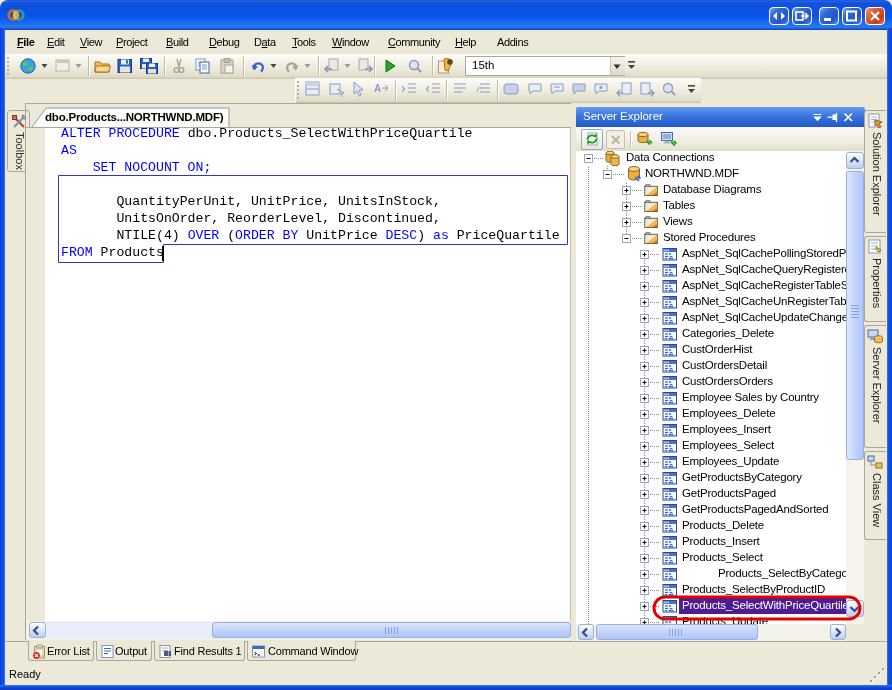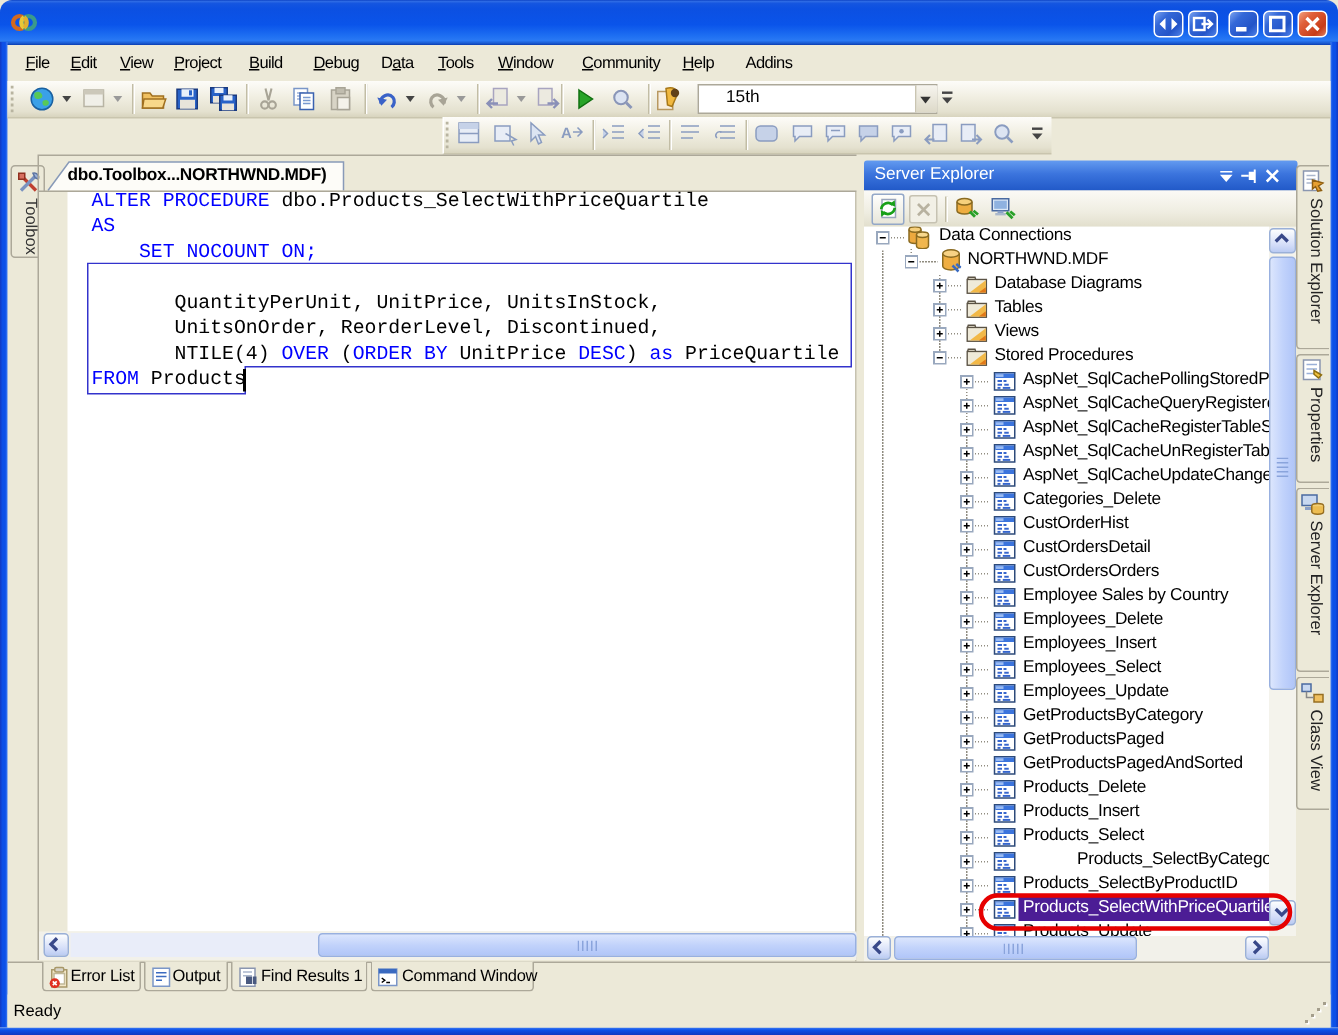--- a/index.html
+++ b/index.html
@@ -35,21 +35,21 @@
         <rect x="4" y="10" width="7" height="3" fill="#fff"></rect>
       </svg></div>
 <div class="abs" style="left:842px;top:7px;width:20px;height:18px;border-radius:4px;
 border:1px solid #fff;background:linear-gradient(135deg,#7aa2ef 0%,#3468d8 30%,#2354c8 70%,#4f82e8 100%);box-sizing:border-box;"><svg width="18" height="16" viewBox="0 0 18 16">
         <rect x="4" y="3.5" width="9" height="9" fill="none" stroke="#fff" stroke-width="2"></rect>
       </svg></div>
 <div class="abs" style="left:865px;top:7px;width:20px;height:18px;border-radius:4px;
 border:1px solid #fff;background:linear-gradient(135deg,#f0a080 0%,#e0603a 30%,#c83c18 75%,#e08060 100%);box-sizing:border-box;"><svg width="18" height="16" viewBox="0 0 18 16">
         <path d="M5 4 L13 12 M13 4 L5 12" stroke="#fff" stroke-width="2.2"></path>
       </svg></div>
-<div class="abs t11" style="left:17px;top:36px;letter-spacing:-0.4px;"><span style="text-decoration:underline">F</span>ile</div>
+<div class="abs t11" style="left:17px;top:36px;letter-spacing:-0.4px;font-weight:bold;"><span style="text-decoration:underline">F</span>ile</div>
 <div class="abs t11" style="left:47px;top:36px;letter-spacing:-0.4px;"><span style="text-decoration:underline">E</span>dit</div>
 <div class="abs t11" style="left:80px;top:36px;letter-spacing:-0.4px;"><span style="text-decoration:underline">V</span>iew</div>
 <div class="abs t11" style="left:116px;top:36px;letter-spacing:-0.4px;"><span style="text-decoration:underline">P</span>roject</div>
 <div class="abs t11" style="left:166px;top:36px;letter-spacing:-0.4px;"><span style="text-decoration:underline">B</span>uild</div>
 <div class="abs t11" style="left:209px;top:36px;letter-spacing:-0.4px;"><span style="text-decoration:underline">D</span>ebug</div>
 <div class="abs t11" style="left:254px;top:36px;letter-spacing:-0.4px;">D<span style="text-decoration:underline">a</span>ta</div>
 <div class="abs t11" style="left:292px;top:36px;letter-spacing:-0.4px;"><span style="text-decoration:underline">T</span>ools</div>
 <div class="abs t11" style="left:332px;top:36px;letter-spacing:-0.4px;"><span style="text-decoration:underline">W</span>indow</div>
 <div class="abs t11" style="left:388px;top:36px;letter-spacing:-0.4px;"><span style="text-decoration:underline">C</span>ommunity</div>
 <div class="abs t11" style="left:455px;top:36px;letter-spacing:-0.4px;"><span style="text-decoration:underline">H</span>elp</div>
@@ -162,21 +162,21 @@
       <circle cx="8" cy="8" r="4.5" fill="#dce4f2" stroke="#8a96b8" stroke-width="1.4"></circle>
       <line x1="11.5" y1="11.5" x2="15" y2="15" stroke="#8a96b8" stroke-width="2"></line>
     </svg>
 <div class="abs" style="left:432px;top:56px;width:1px;height:20px;background:#c2bda5;border-right:1px solid #fff;"></div>
 <svg class="abs" style="left:437px;top:57px" width="20" height="18" viewBox="0 0 20 18">
       <rect x="1.5" y="4" width="10" height="12" fill="#f8efe0" stroke="#b89860"></rect>
 <path d="M7 2 C12 0.5 15 3 14.5 6 L11 14 L8 13 Z" fill="#f0b840" stroke="#a87818"></path>
 <circle cx="13" cy="5" r="2.8" fill="#604018"></circle>
     </svg>
 <div class="abs" style="left:465px;top:56px;width:160px;height:20px;background:#fff;border:1px solid #aca899;box-sizing:border-box;"></div>
-<div class="abs" style="left:484px;top:59px;font-size:11.5px;color:#000;">15th</div>
+<div class="abs" style="left:472px;top:59px;font-size:11.5px;color:#000;">15th</div>
 <div class="abs" style="left:610px;top:57px;width:14px;height:18px;background:linear-gradient(180deg,#f6f4ee,#ddd9c8);border-left:1px solid #cac5b2;"></div>
 <svg class="abs" style="left:613px;top:64px" width="8" height="6" viewBox="0 0 8 6">
       <path d="M0.5 0.5 L7.5 0.5 L4 5Z" fill="#333"></path>
     </svg>
 <svg class="abs" style="left:627px;top:60px" width="9" height="12" viewBox="0 0 9 12">
       <rect x="1" y="1" width="7" height="1.6" fill="#444"></rect>
       <path d="M1 5 L8 5 L4.5 9Z" fill="#444"></path>
     </svg>
 <div class="abs" style="left:295px;top:78px;width:405px;height:24px;background:linear-gradient(180deg,#fdfcf9 0%,#f2f0e4 40%,#e4e1cf 85%,#d8d4be 100%);border-bottom:1px solid #c9c5ae;border-left:1px solid #fff;"></div>
 <svg class="abs" style="left:297px;top:81px" width="4" height="18">
@@ -277,21 +277,21 @@
 <rect x="1.5" y="1.5" width="4" height="4" fill="#d87060" stroke="#903020"></rect>
 <line x1="13" y1="3" x2="3" y2="13" stroke="#7a92c0" stroke-width="2.2"></line>
 <path d="M11 1.5 C13.5 1 15.5 3 14.5 5.5 L12.5 4.5 Z" fill="#9ab0d8" stroke="#5a72a0"></path>
     </svg>
 <div class="abs" style="left:12px;top:132px;width:14px;height:36px;font-size:11px;color:#333;writing-mode:vertical-rl;letter-spacing:0px;">Toolbox</div>
 <div class="abs" style="left:25px;top:103px;width:1px;height:537px;background:#aca899;"></div>
 <div class="abs" style="left:26px;top:103px;width:545px;height:1px;background:#aca899;"></div>
 <svg class="abs" style="left:31px;top:107px" width="200" height="21" viewBox="0 0 200 21">
 <path d="M1 20 L15 1 L198 1 L198 20" fill="#fdfcf8" stroke="#889ab8" stroke-width="1"></path>
 </svg>
-<div class="abs" style="left:45px;top:111px;font-size:11.5px;font-weight:bold;color:#000;letter-spacing:-0.2px;">dbo.Toolbox...NORTHWND.MDF)</div>
+<div class="abs" style="left:45px;top:111px;font-size:11.5px;font-weight:bold;color:#000;letter-spacing:-0.2px;">dbo.Products...NORTHWND.MDF)</div>
 <div class="abs" style="left:26px;top:127px;width:545px;height:1px;background:#aca899;"></div>
 <div class="abs" style="left:26px;top:128px;width:19px;height:493px;background:#ece9d8;"></div>
 <div class="abs" style="left:45px;top:128px;width:525px;height:493px;background:#fff;"></div>
 <div class="abs" style="left:570px;top:128px;width:1px;height:513px;background:#c6c2b0;"></div>
 <div class="abs mono" style="left:61px;top:125px;"><span class="kw">ALTER PROCEDURE</span> dbo.Products_SelectWithPriceQuartile</div>
 <div class="abs mono" style="left:61px;top:142px;"><span class="kw">AS</span></div>
 <div class="abs mono" style="left:61px;top:159px;">    <span class="kw">SET NOCOUNT ON;</span></div>
 <div class="abs mono" style="left:61px;top:193px;">       QuantityPerUnit, UnitPrice, UnitsInStock,</div>
 <div class="abs mono" style="left:61px;top:210px;">       UnitsOnOrder, ReorderLevel, Discontinued,</div>
 <div class="abs mono" style="left:61px;top:227px;">       NTILE(4) <span class="kw">OVER</span> (<span class="kw">ORDER BY</span> UnitPrice <span class="kw">DESC</span>) <span class="kw">as</span> PriceQuartile</div>

